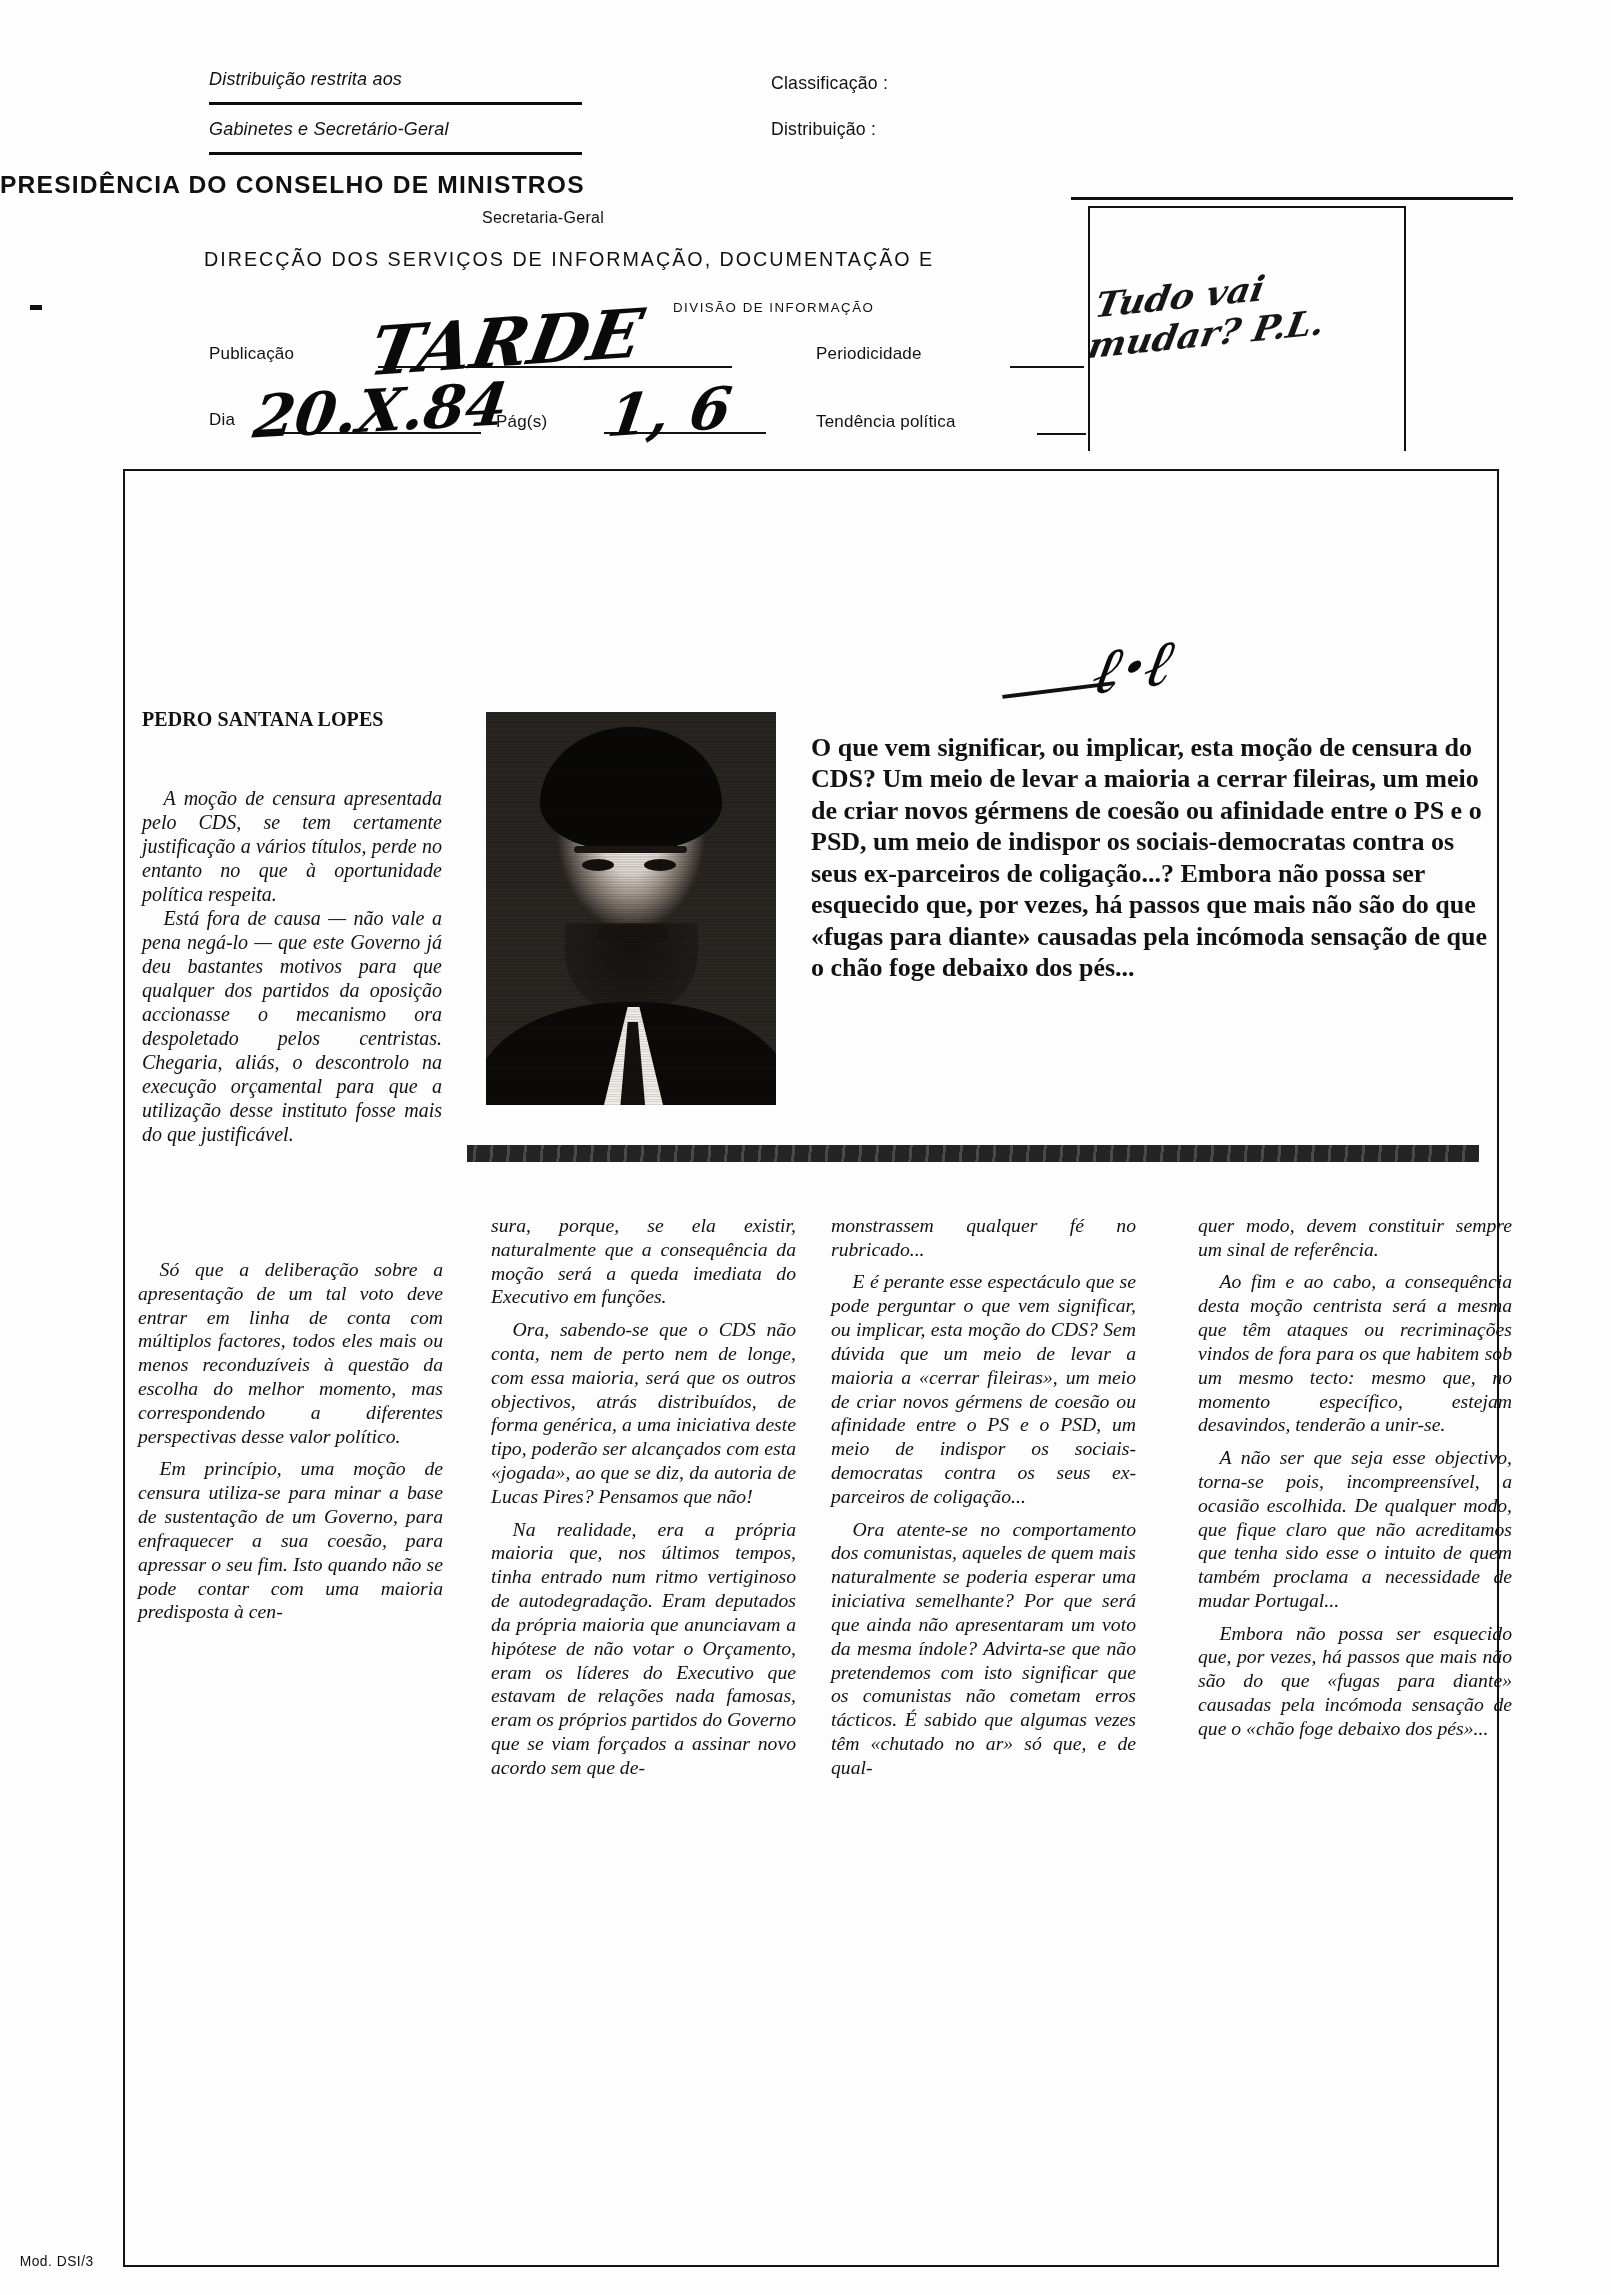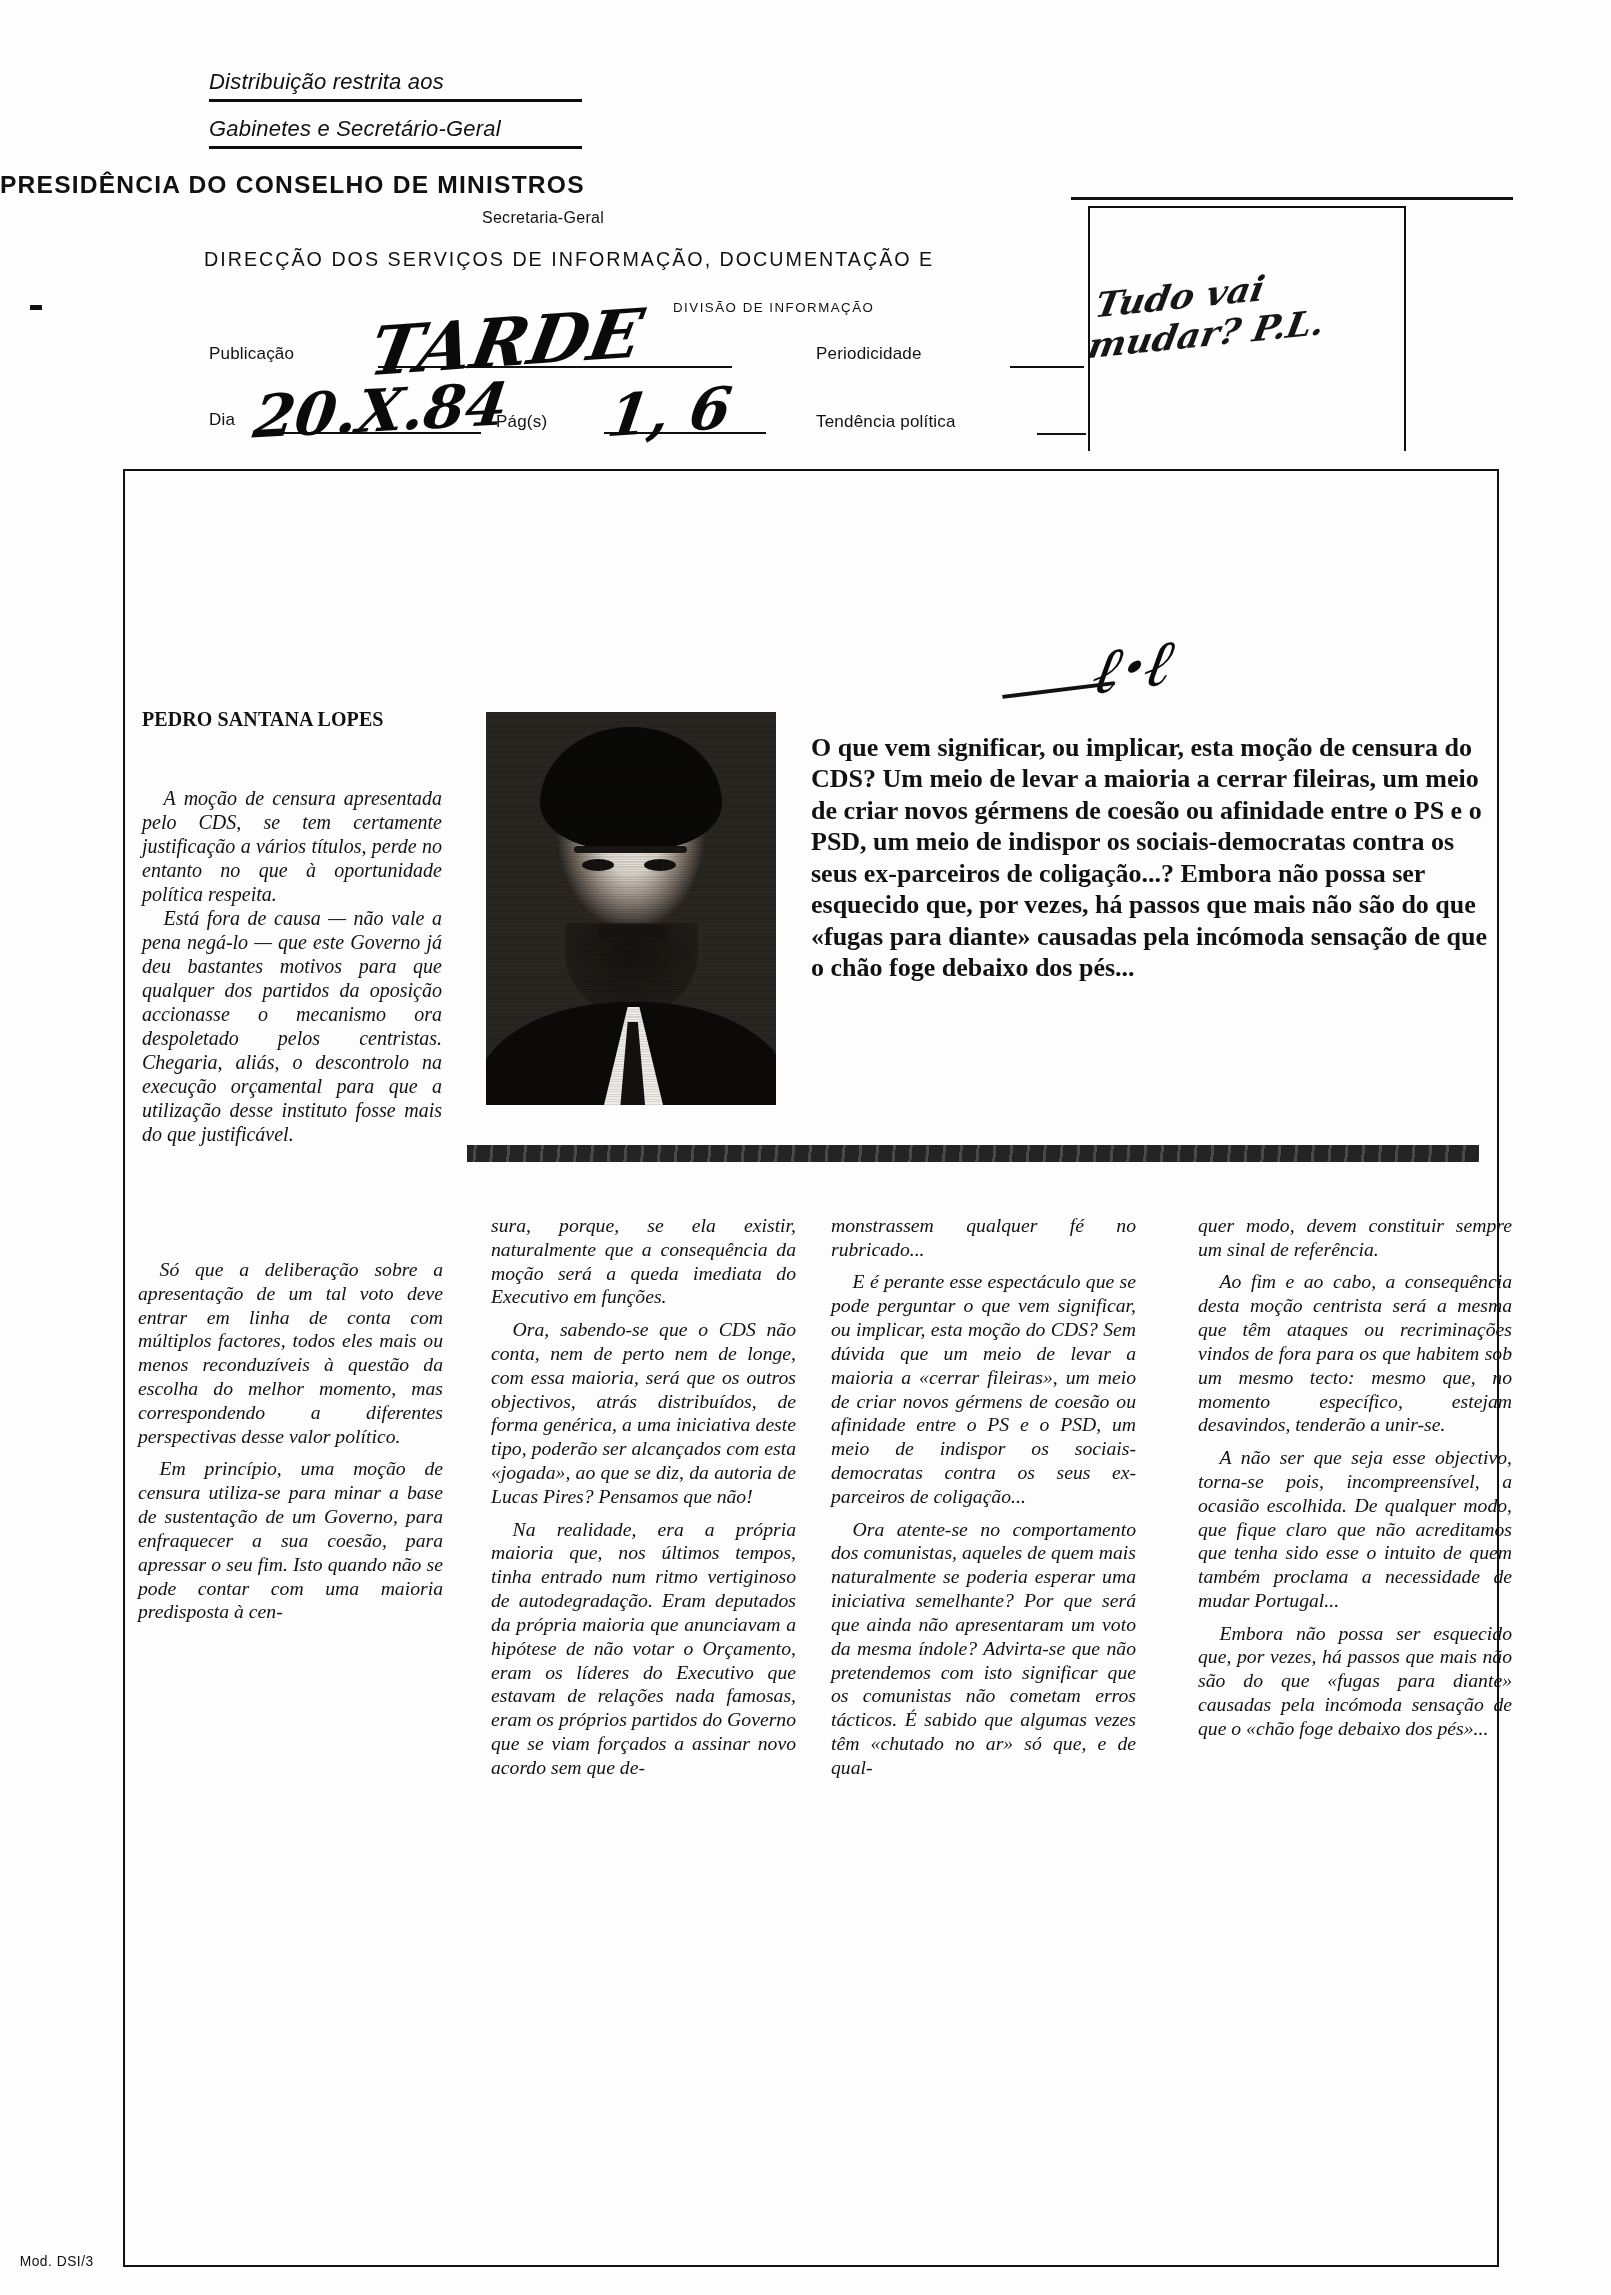--- a/index.html
+++ b/index.html
@@ -7,22 +7,22 @@
     width:1612px; height:2295px;
     font-family:"Liberation Sans", sans-serif;
     color:#111; position:relative; overflow:hidden;
   }
   .page { position:absolute; inset:0; background:#fefefe; }
 
   
   .form-area { position:absolute; left:0; top:0; width:1612px; height:472px; }
 
   .dist-block { position:absolute; left:209px; top:69px; width:373px; }
-  .dist-line { font-style:italic; font-size:22px; letter-spacing:0.2px;
-               font-family:"Liberation Sans", sans-serif; padding-bottom:4px;
+  .dist-line { font-style:italic; font-size:18px; letter-spacing:0.2px;
+               font-family:"Liberation Sans", sans-serif; padding-bottom:12px;
                border-bottom:3.4px solid #0d0d0d; margin-bottom:14.2px; font-weight:500; }
 
   .class-block { position:absolute; left:771px; top:73px; width:344px; }
   .class-line { font-size:17.7px; margin-bottom:24.6px; letter-spacing:0.2px; }
 
   .pcm-title { position:absolute; left:0; top:171px; width:1086px; text-align:left;
                font-size:24.6px; font-weight:bold; letter-spacing:1.2px; }
   .sg-sub { position:absolute; left:0; top:209px; width:1086px; text-align:center;
             font-size:16px; letter-spacing:0.3px; }
   .dsidi { position:absolute; left:204px; top:248px; width:884px;
@@ -116,20 +116,24 @@
 
 <div class="page">
 
   <div class="form-area">
 
     <div class="dist-block">
       <div class="dist-line">Distribuição restrita aos</div>
       <div class="dist-line">Gabinetes e Secretário-Geral</div>
     </div>
 
+    <div class="class-block">
+      <div class="class-line">Classificação :</div>
+      <div class="class-line">Distribuição :</div>
+    </div>
 
     <div class="pcm-title">PRESIDÊNCIA DO CONSELHO DE MINISTROS</div>
     <div class="sg-sub">Secretaria-Geral</div>
     <div class="dsidi">DIRECÇÃO  DOS  SERVIÇOS  DE  INFORMAÇÃO,  DOCUMENTAÇÃO  E</div>
     <div class="divisao">DIVISÃO DE INFORMAÇÃO</div>
 
     <div class="fld" style="left:209px; top:344px;">Publicação</div>
     <div style="position:absolute; left:378px; top:366px; width:354px; height:2px; background:#111;"></div>
     <div class="hand" style="left:373px; top:302px; font-size:68px; transform:skewX(-14deg) rotate(-4deg);">TARDE</div>
 

